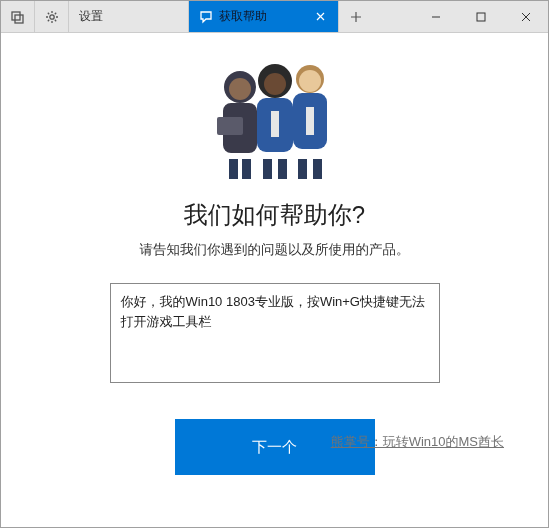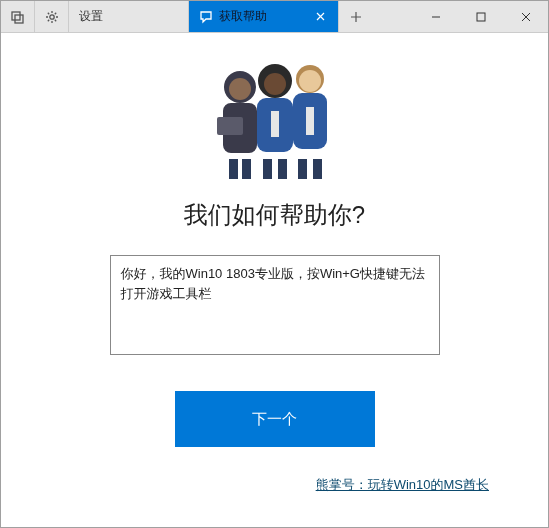--- a/index.html
+++ b/index.html
@@ -17,21 +17,21 @@
   .newtab { width: 34px; display: flex; align-items: center; justify-content: center; font-size: 16px; color: #555; }
   .spacer { flex: 1; }
   .wbtn { width: 45px; display: flex; align-items: center; justify-content: center; }
   .wbtn svg { width: 10px; height: 10px; stroke: #333; fill: none; stroke-width: 1; }
   .content { flex: 1; display: flex; flex-direction: column; align-items: center; padding: 12px 20px 20px; position: relative; }
   .illus { margin-top: 6px; }
   .heading { font-size: 24px; font-weight: 400; color: #222; margin-top: 14px; }
   .sub { font-size: 13.5px; color: #333; margin-top: 10px; }
   .inputbox { width: 330px; height: 100px; border: 1px solid #888; margin-top: 24px; padding: 8px 10px; font-size: 13px; color: #222; line-height: 1.5; resize: none; font-family: inherit; outline: none; }
   .nextbtn { width: 200px; height: 56px; background: #0078d7; color: #fff; border: none; font-size: 15px; margin-top: 36px; cursor: pointer; }
-  .watermark { position: absolute; right: 59px; top: 400px; color: #0c4a6e; font-size: 13px; text-decoration: underline; margin-top: 43px; }
+  .watermark { position: absolute; right: 44px; top: 400px; color: #737373; font-size: 13px; text-decoration: underline; }
 </style>
 </head>
 <body>
 
 <div class="window">
 
   <div class="titlebar">
     <div class="tb-btn">
       <svg viewBox="0 0 14 14">
           <rect x="1" y="2" width="8" height="8"></rect>
@@ -105,20 +105,21 @@
         <circle cx="115" cy="28" r="14" fill="#b58a52"></circle>
         <circle cx="115" cy="30" r="11" fill="#e8c89a"></circle>
         <rect x="98" y="42" width="34" height="56" rx="9" fill="#2d5aa0"></rect>
         <rect x="111" y="56" width="8" height="28" fill="#e6e6e6"></rect>
         <rect x="103" y="108" width="9" height="20" fill="#2b3b5a"></rect>
         <rect x="118" y="108" width="9" height="20" fill="#2b3b5a"></rect>
       </svg>
     </div>
 
     <div class="heading">我们如何帮助你?</div>
+    <div class="sub">请告知我们你遇到的问题以及所使用的产品。</div>
 
     <textarea class="inputbox" style="">你好，我的Win10 1803专业版，按Win+G快捷键无法打开游戏工具栏</textarea>
 
     <div class="watermark">熊掌号：玩转Win10的MS酋长</div>
 
     <button class="nextbtn">下一个</button>
 
   </div>
 
 </div>

